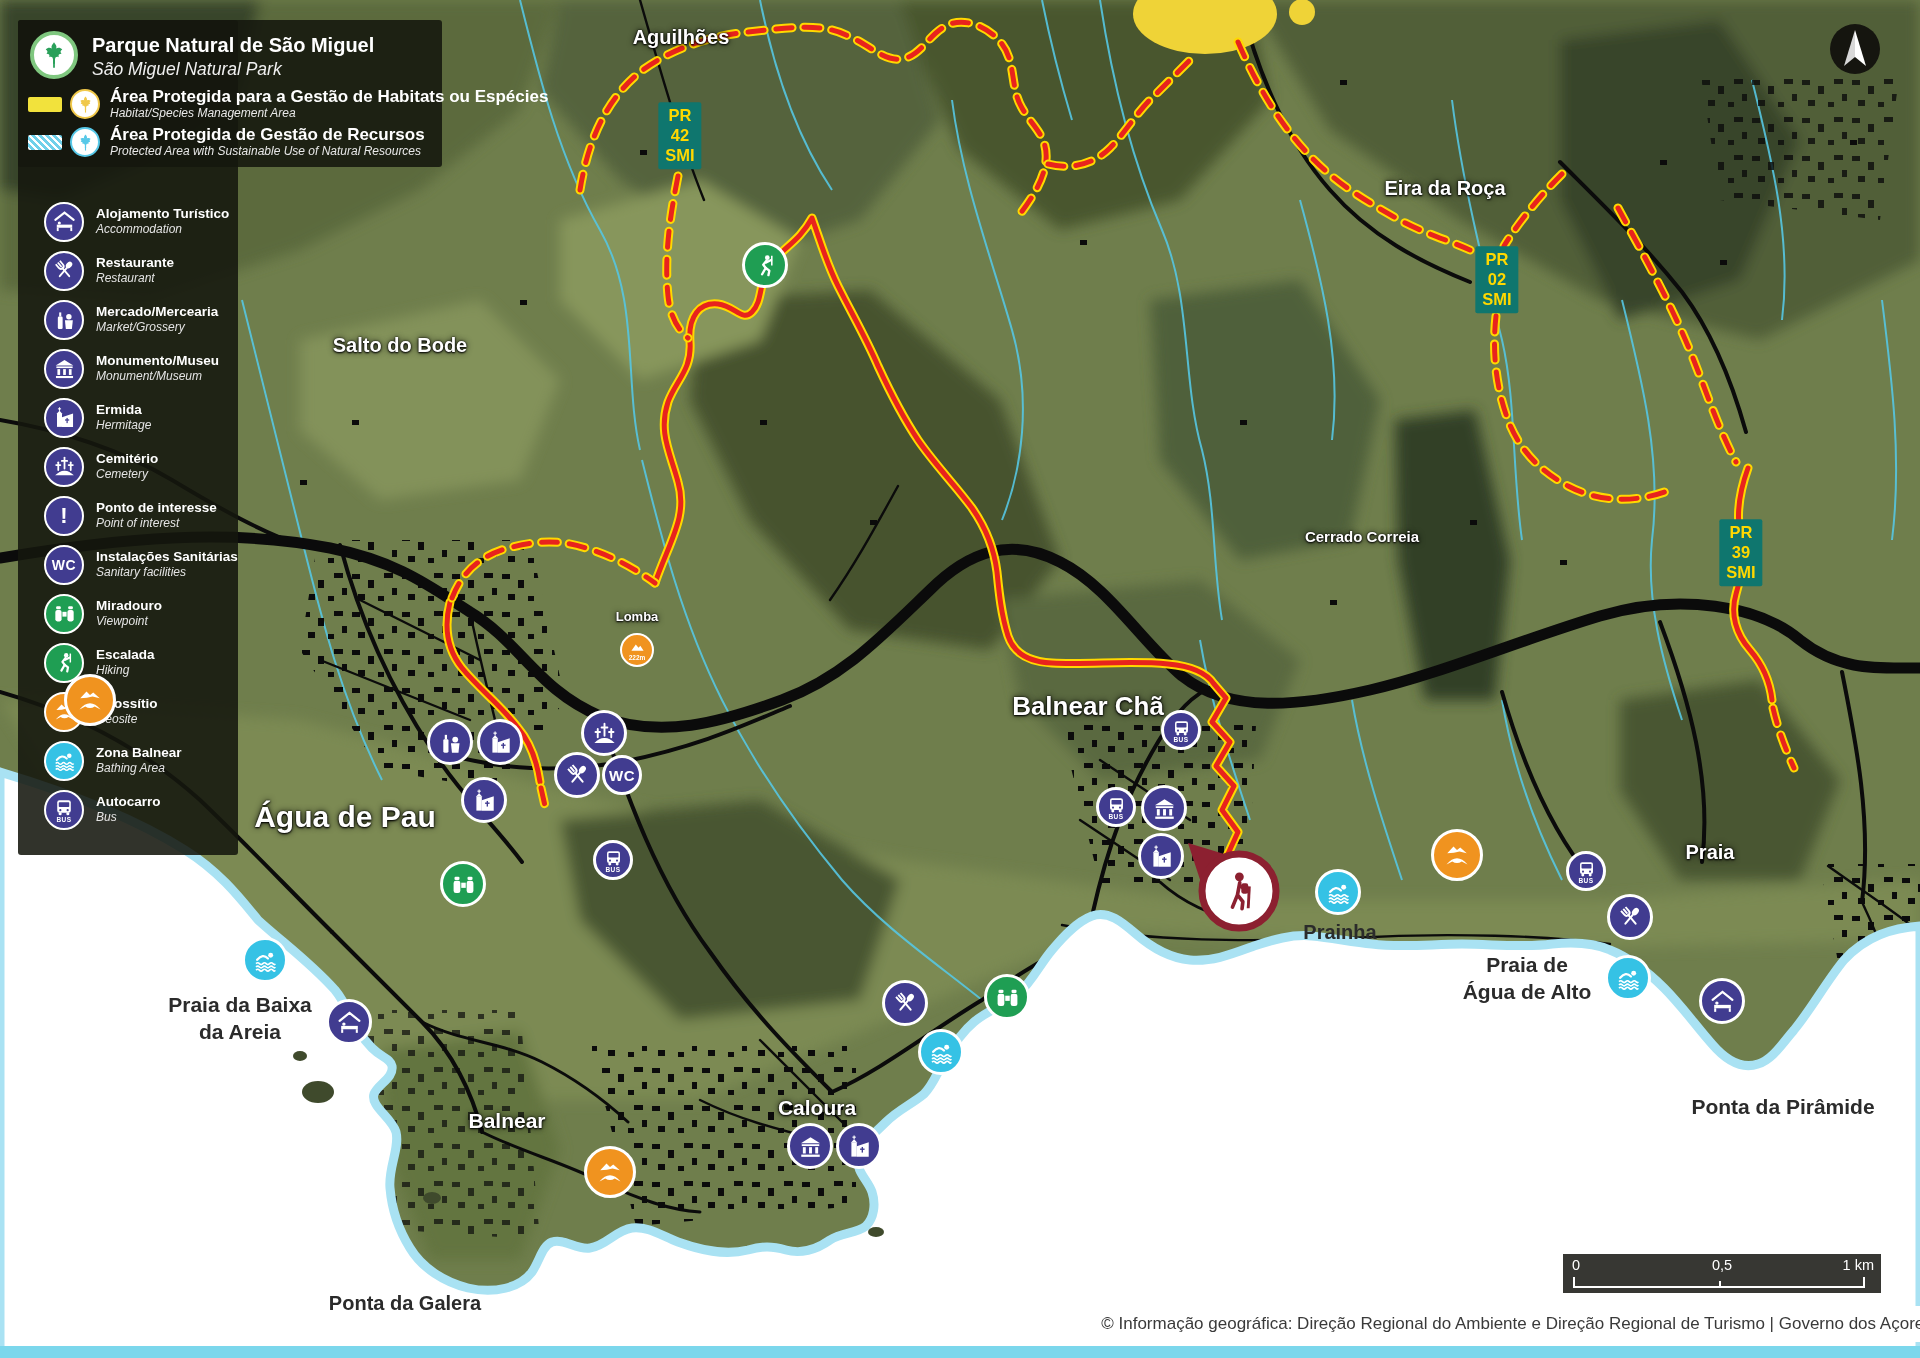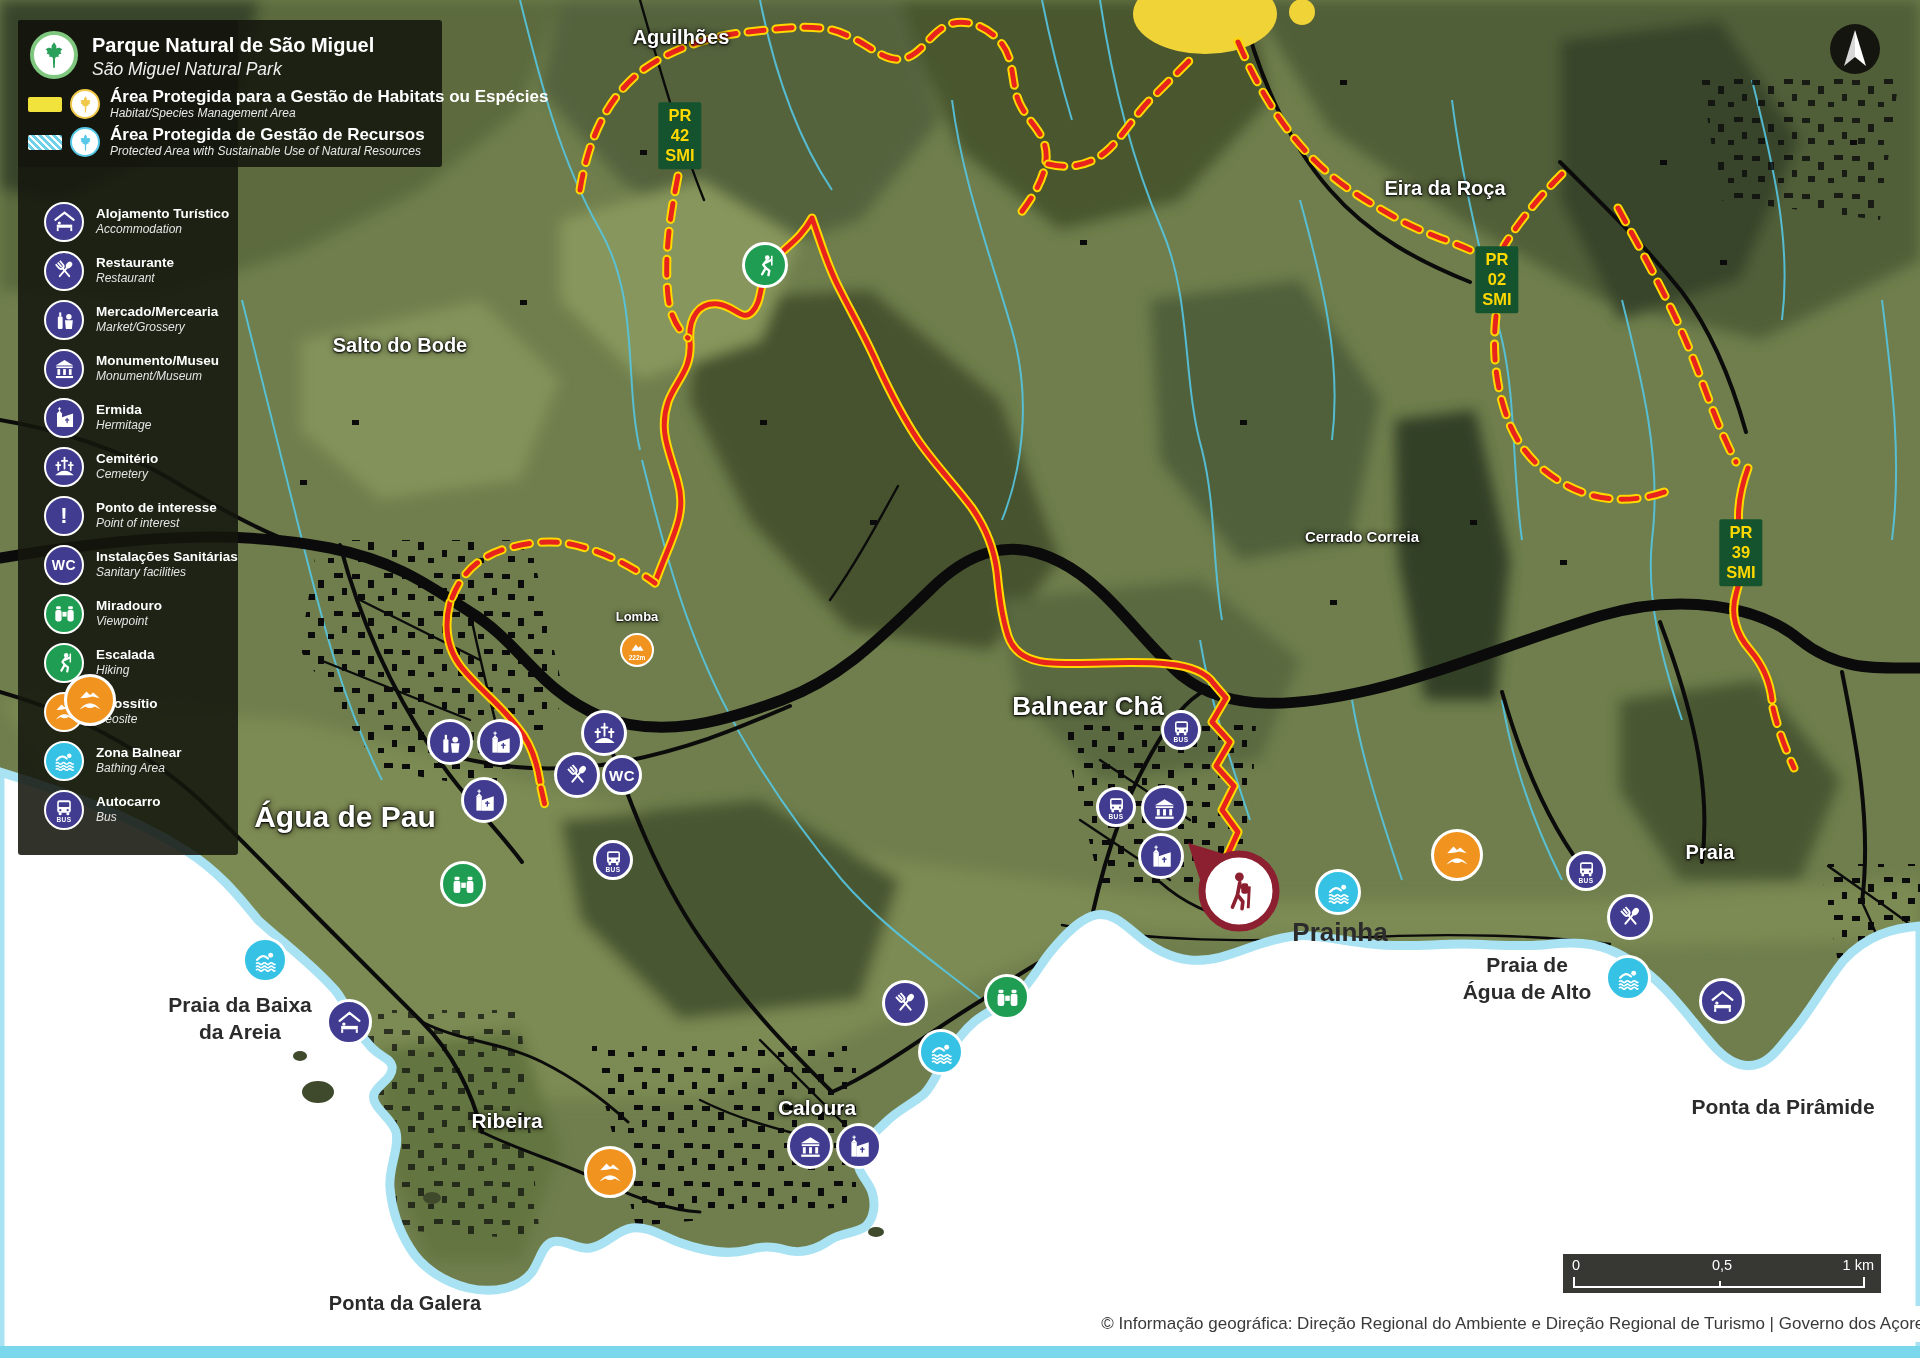--- a/index.html
+++ b/index.html
@@ -46,21 +46,21 @@
   .bus-t{color:#fff;font-weight:700;font-size:6.5px;margin-top:-3px;letter-spacing:.5px;}
   .peak-t{color:#fff;font-weight:700;font-size:6.5px;margin-top:-2px;}
 
   
   .map-label{position:absolute;transform:translate(-50%,-50%);font-weight:700;white-space:nowrap;text-align:center;}
   .lab-white{color:#fff;text-shadow:0 1px 2px rgba(0,0,0,.95),0 0 6px rgba(0,0,0,.85),0 0 2px rgba(0,0,0,.9);}
   .lab-dark{color:#2b2b2b;}
   .two-line{white-space:normal;line-height:1.3;width:240px;}
 
   
-  .prbox{position:absolute;transform:translate(-50%,-50%);background:#14532d;color:#ffd800;
+  .prbox{position:absolute;transform:translate(-50%,-50%);background:#0f766e;color:#ffd800;
          font-weight:700;font-size:16.5px;line-height:1.2;text-align:center;padding:4px 7px;border-radius:2px;}
 
   
   #scalebar{position:absolute;left:1563px;top:1254px;width:318px;height:39px;background:rgba(40,40,36,.93);
             color:#fff;font-size:14.5px;}
   #scalebar .sb-zero{position:absolute;left:9px;top:3px;}
   #scalebar .sb-half{position:absolute;left:50%;top:3px;transform:translateX(-50%);}
   #scalebar .sb-one{position:absolute;right:7px;top:3px;}
   #sb-ruler{position:absolute;left:10px;right:16px;bottom:5px;height:9px;
             border-left:2.5px solid #fff;border-right:2.5px solid #fff;border-bottom:2.5px solid #fff;}
@@ -521,24 +521,24 @@
   </div>
 </div>
 
 <span class="map-label lab-white" style="left:681px;top:37px;font-size:20px;">Aguilhões</span>
 <span class="map-label lab-white" style="left:1445px;top:188px;font-size:20px;">Eira da Roça</span>
 <span class="map-label lab-white" style="left:400px;top:345px;font-size:20px;">Salto do Bode</span>
 <span class="map-label lab-white" style="left:1362px;top:536px;font-size:15px;">Cerrado Correia</span>
 <span class="map-label lab-white" style="left:1088px;top:706px;font-size:26px;">Balnear Chã</span>
 <span class="map-label lab-white" style="left:345px;top:817px;font-size:30px;">Água de Pau</span>
 <span class="map-label lab-white" style="left:1710px;top:852px;font-size:20px;">Praia</span>
-<span class="map-label lab-white" style="left:507px;top:1121px;font-size:21px;">Ribeira</span>
+<span class="map-label lab-white" style="left:507px;top:1121px;font-size:21px;">Balnear</span>
 <span class="map-label lab-white" style="left:817px;top:1108px;font-size:21px;">Caloura</span>
 <span class="map-label lab-white" style="left:637px;top:616px;font-size:13px;">Lomba</span>
-<span class="map-label lab-dark" style="left:1340px;top:932px;font-size:26px;">Prainha</span>
+<span class="map-label lab-dark" style="left:1340px;top:932px;font-size:20px;">Prainha</span>
 <div class="map-label lab-dark two-line" style="left:1527px;top:978px;font-size:21px;">
   <span>Praia de</span><br>
   <span>Água de Alto</span>
 </div>
 <div class="map-label lab-dark two-line" style="left:240px;top:1018px;font-size:21px;">
   <span>Praia da Baixa</span><br>
   <span>da Areia</span>
 </div>
 <span class="map-label lab-dark" style="left:405px;top:1303px;font-size:20px;">Ponta da Galera</span>
 <span class="map-label lab-dark" style="left:1783px;top:1107px;font-size:21px;">Ponta da Pirâmide</span>

